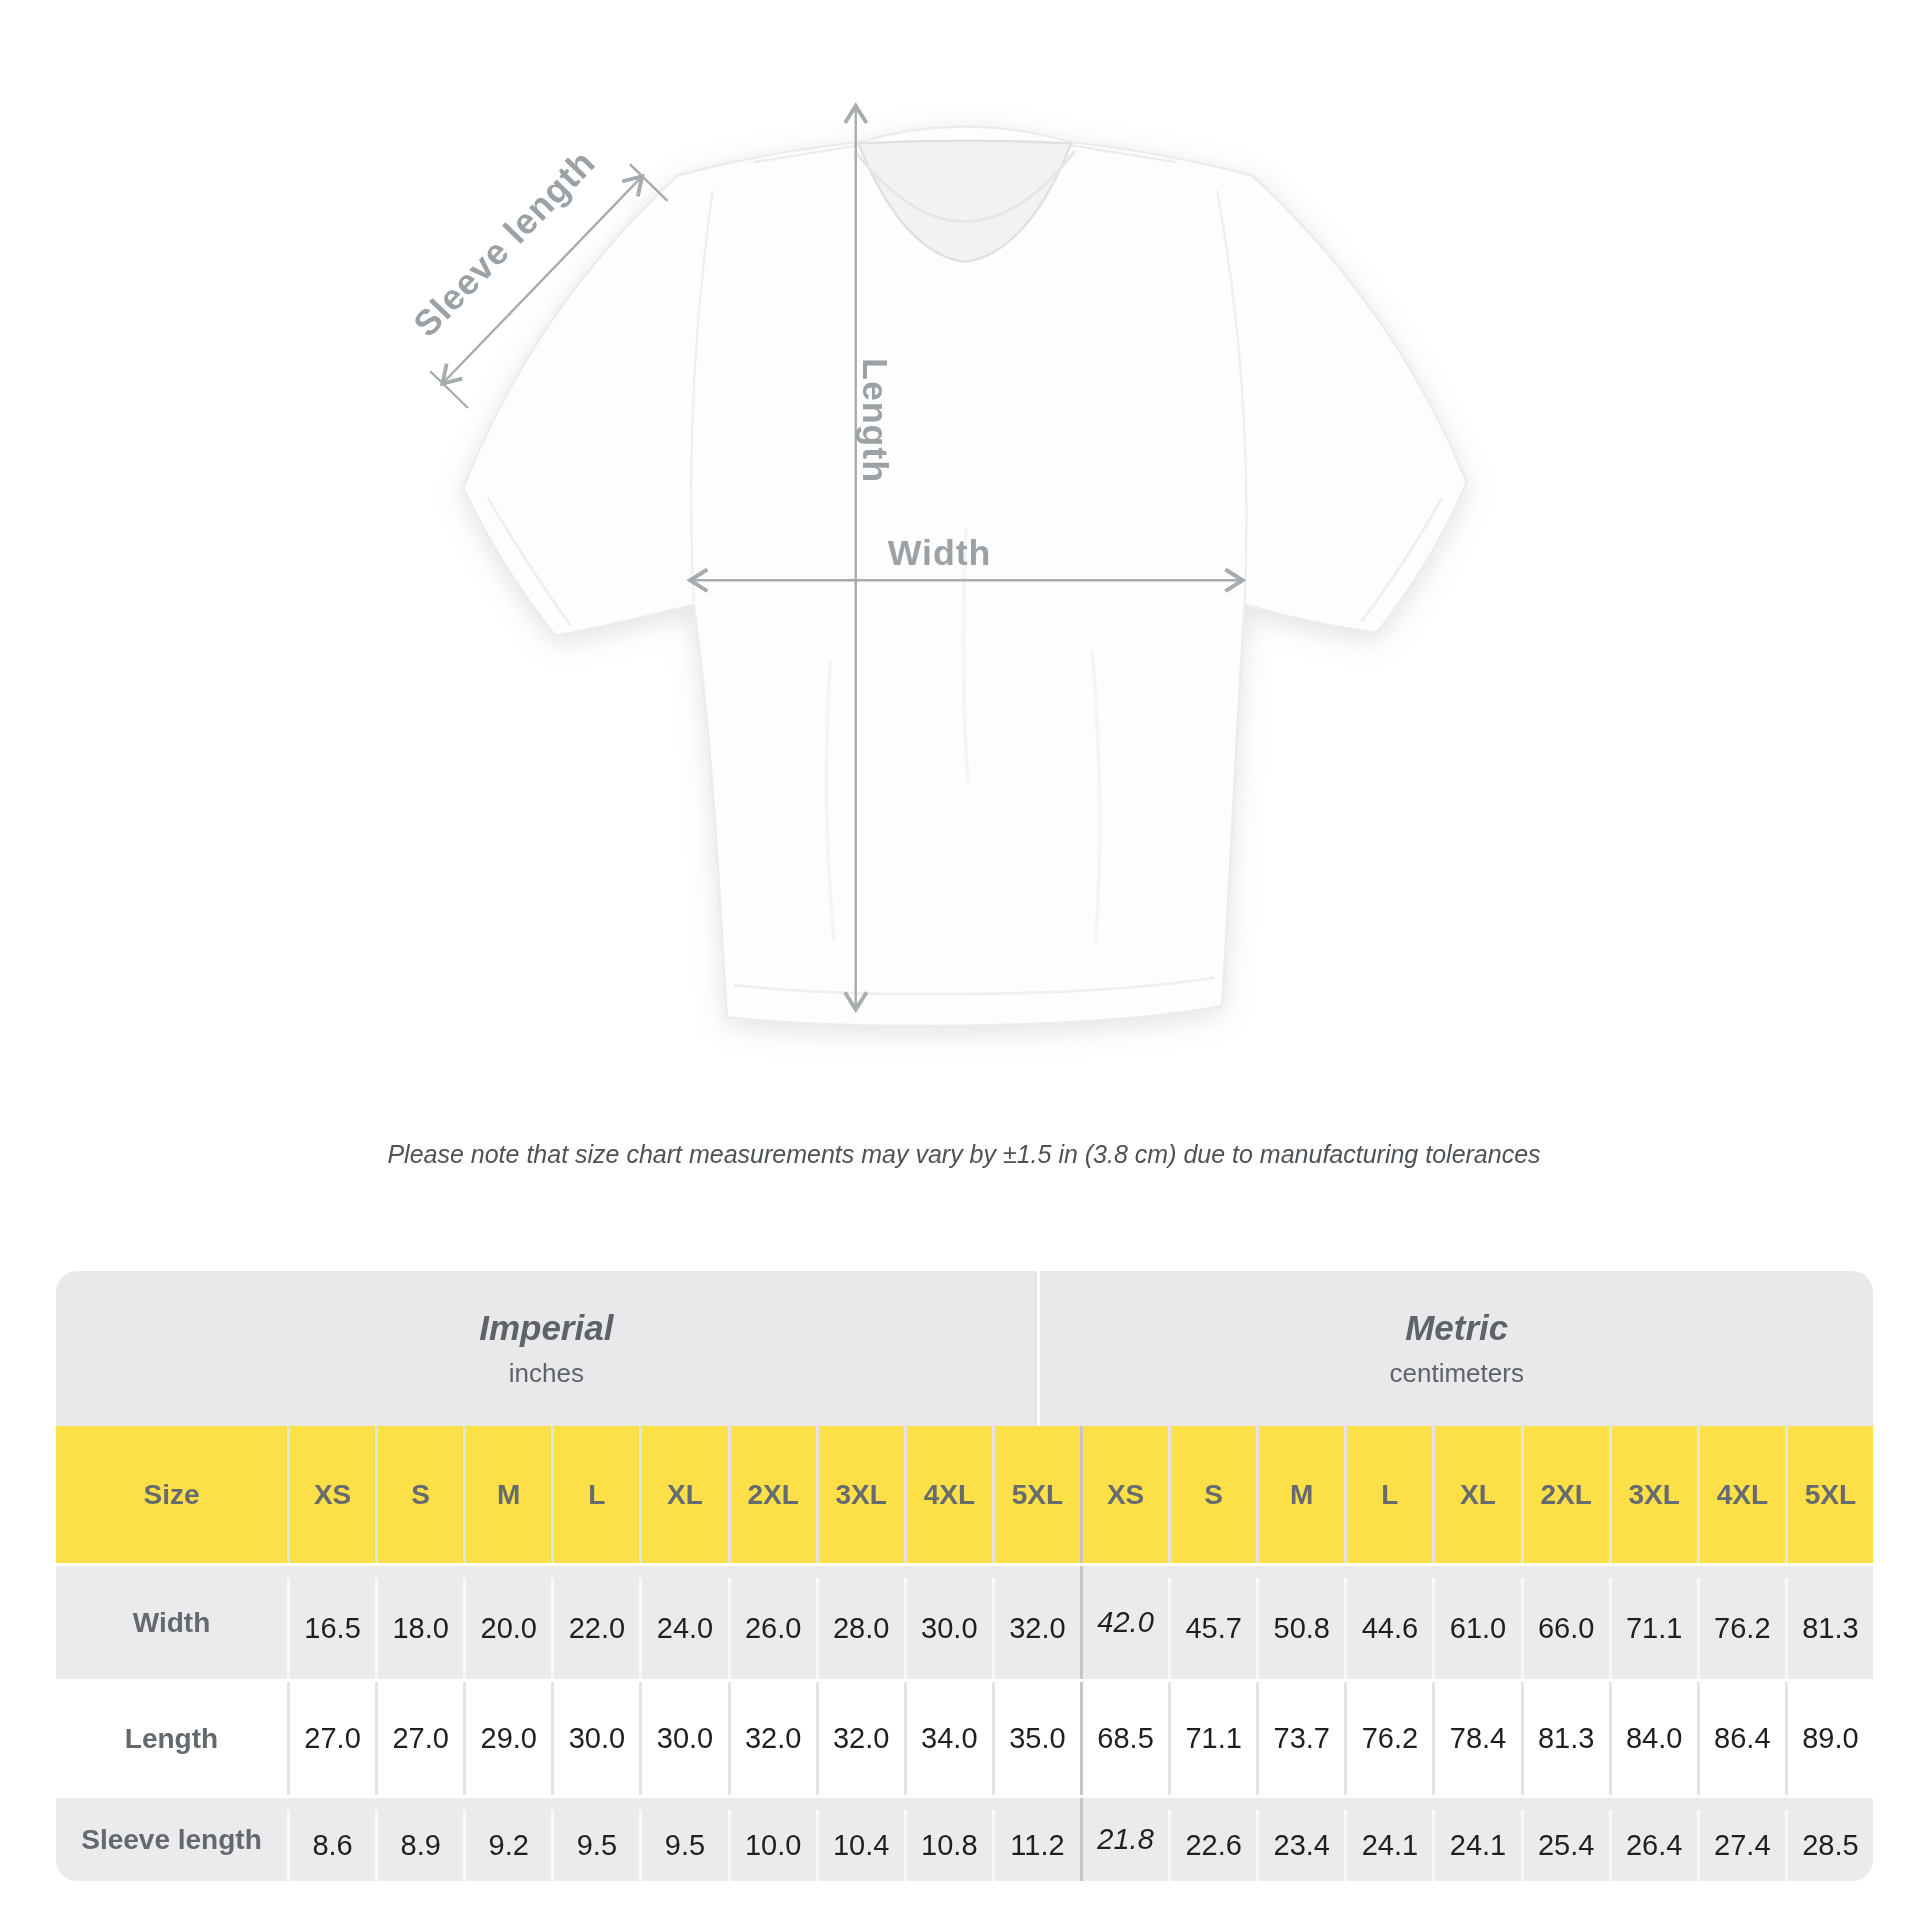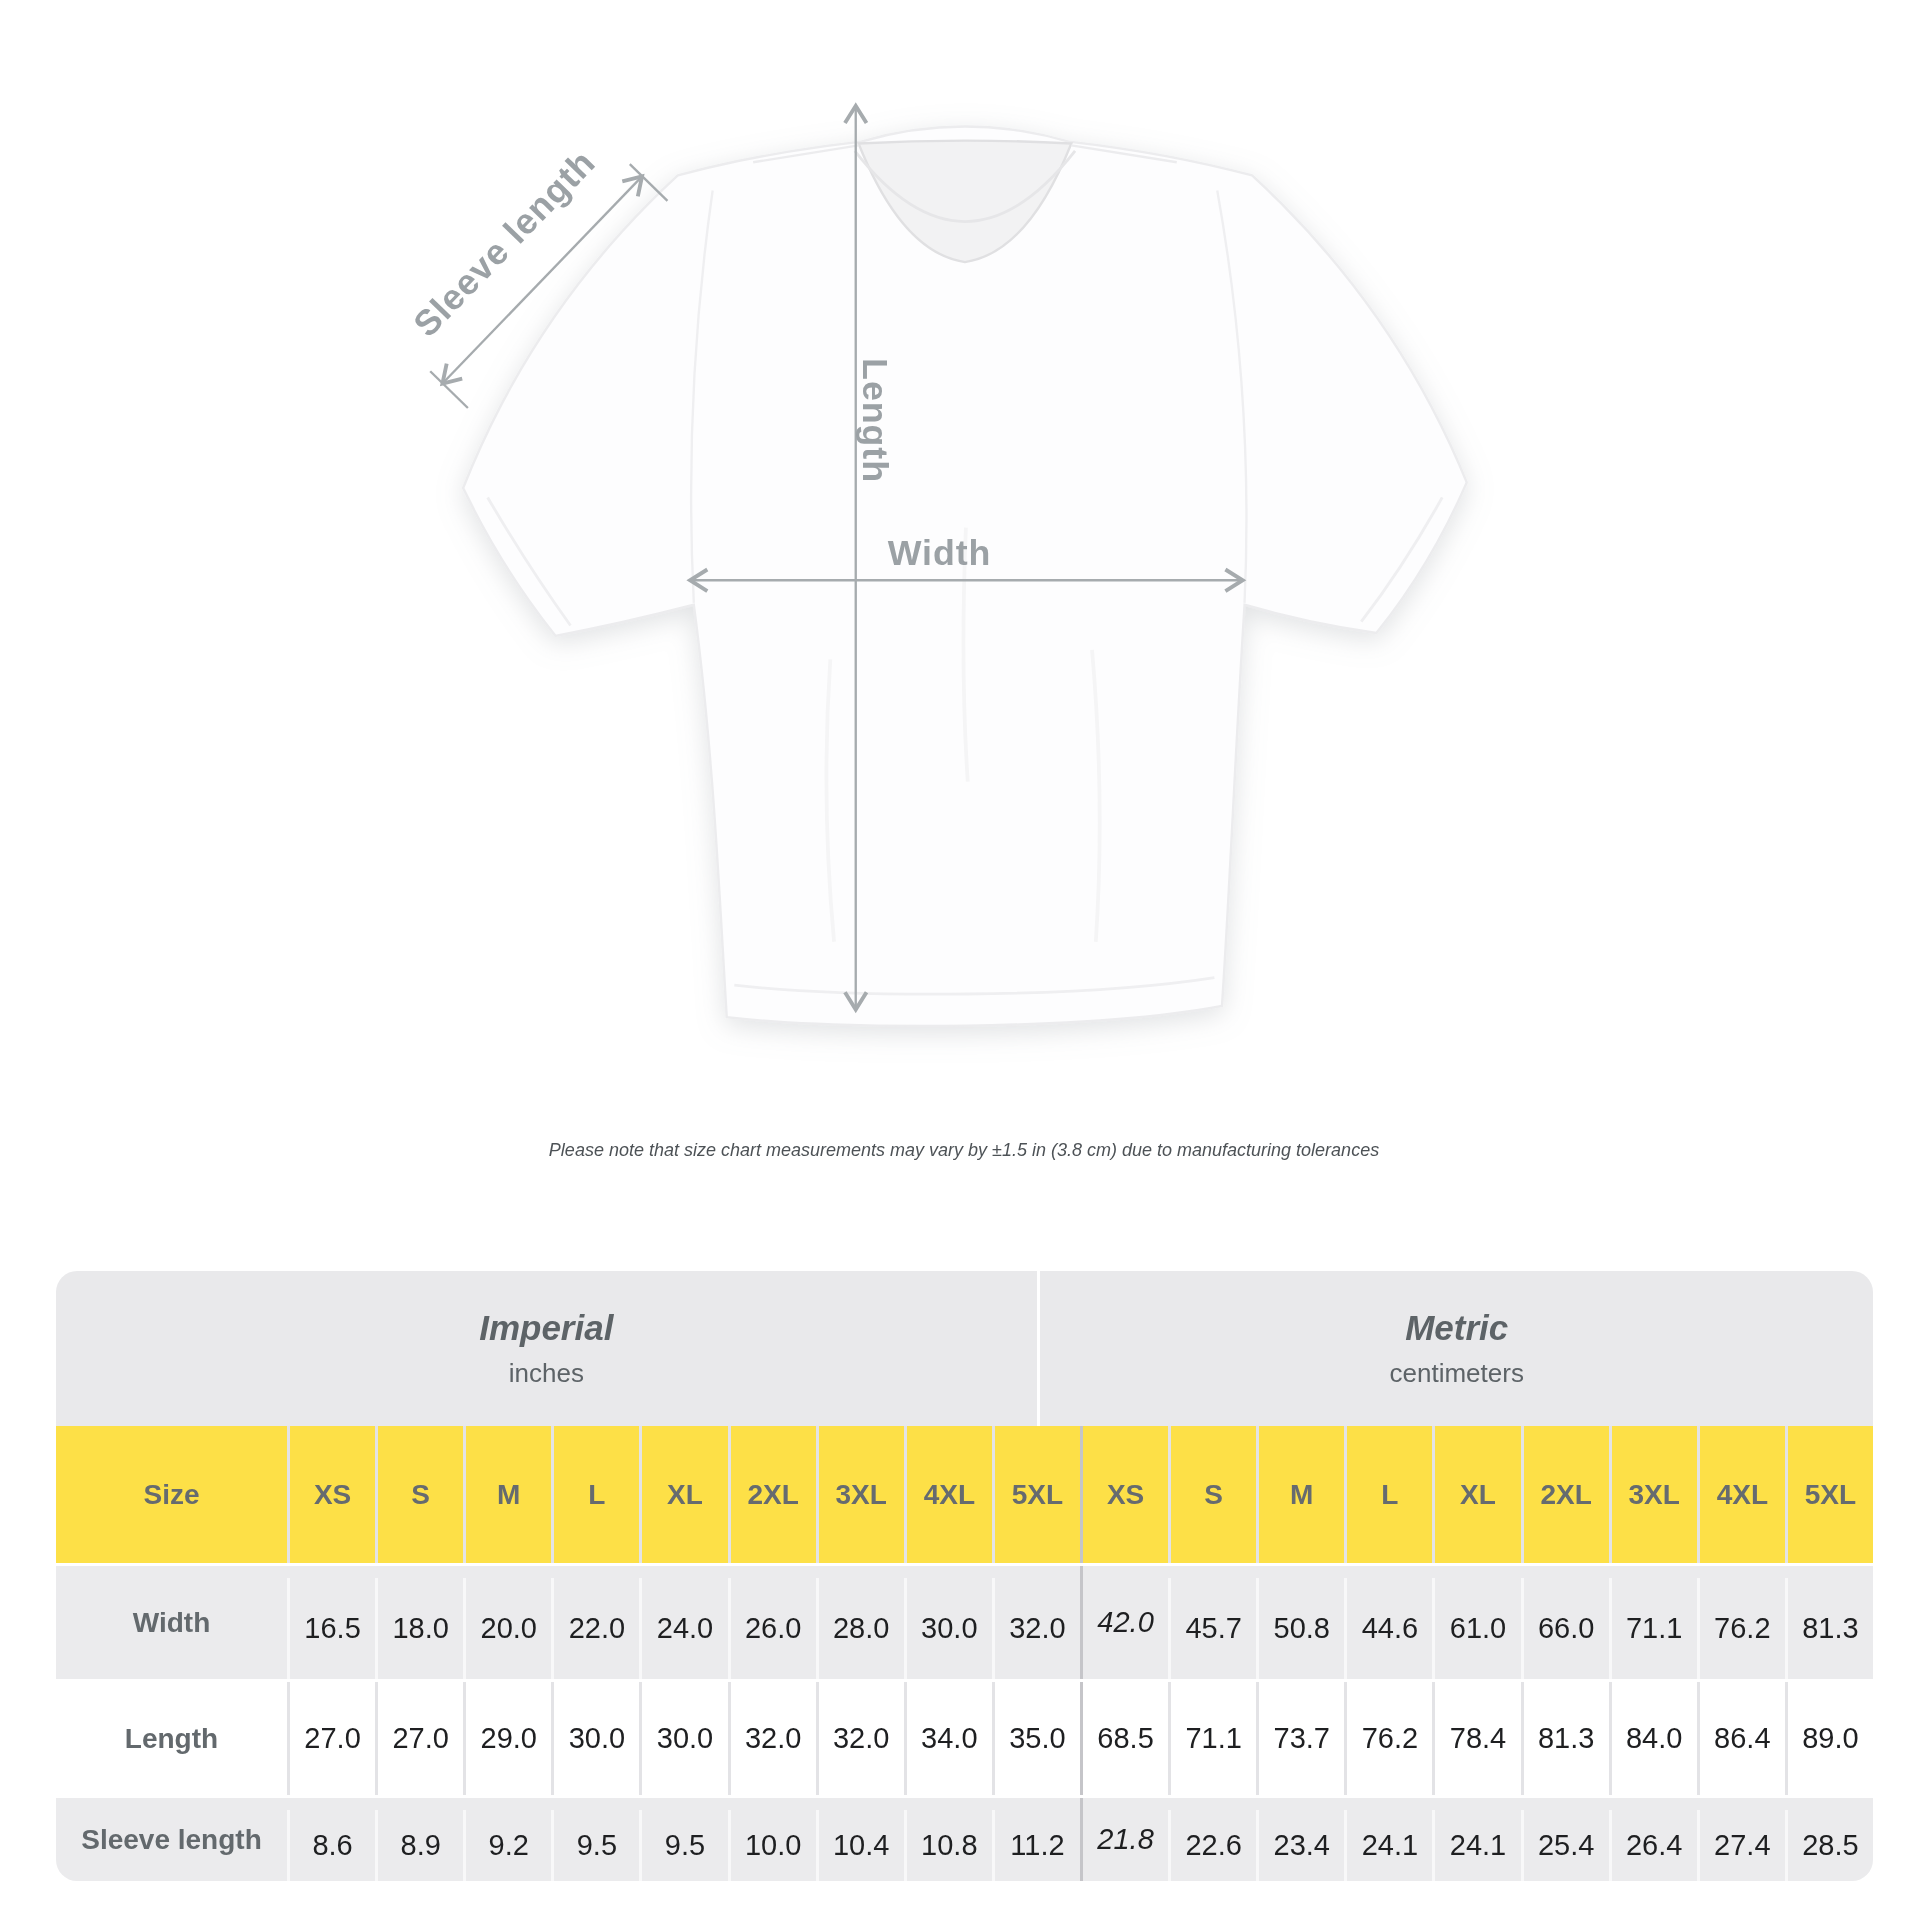--- a/index.html
+++ b/index.html
@@ -7,21 +7,21 @@
     position:relative;width:1928px;height:1928px;background:#ffffff;overflow:hidden;
     font-family:"Liberation Sans", sans-serif;
   }
   
   .figure{position:absolute;left:0;top:0;width:1928px;height:1121px;}
   .figure svg{display:block;width:100%;height:100%;}
   .dim-label{font-weight:bold;font-size:38px;letter-spacing:1px;}
   
   .heading{position:absolute;left:0;top:1125px;width:1928px;text-align:center;}
   .title{margin:0;font-size:49px;font-weight:bold;color:#2e3032;letter-spacing:0.5px;}
-  .subtitle{margin:15px 0 0 0;font-size:18px;font-style:italic;color:#4d5256;}
+  .subtitle{margin:15px 0 0 0;font-size:25px;font-style:italic;color:#4d5256;}
   
   .size-table{
     position:absolute;left:56px;top:1271px;width:1817px;
     border-radius:21px;overflow:hidden;background:#fff;
   }
   .unit-band{display:flex;height:155px;background:#fff;}
   .unit-half{
     background:#e9e9eb;display:flex;flex-direction:column;justify-content:center;align-items:center;
     color:#5d6367;
   }

